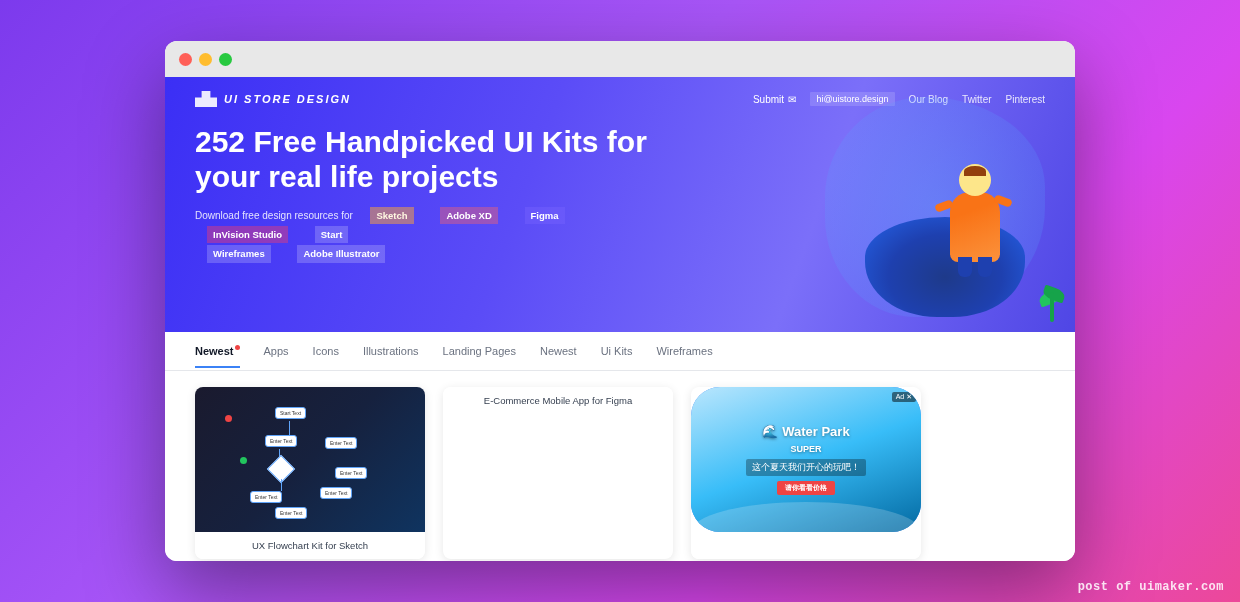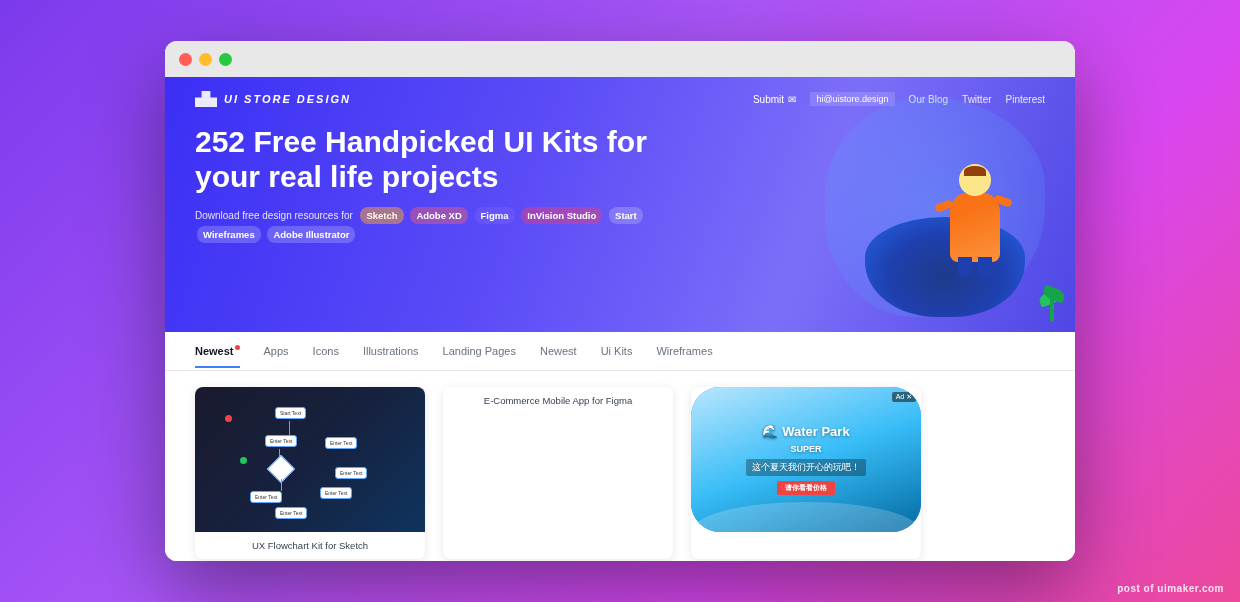--- a/index.html
+++ b/index.html
@@ -137,22 +137,22 @@
       margin-bottom: 4px;
       line-height: 1.6;
     }
     .tag {
       display: inline-block;
       background: rgba(255,255,255,0.2);
       color: white;
       font-size: 9.5px;
       font-weight: 600;
       padding: 1px 6px;
-      border-radius: 8px;
-      margin: 1px 2px;
+      border-radius: 0;
+      margin: 1px 12px;
       cursor: pointer;
     }
     .tag.sketch { background: rgba(255,165,50,0.5); color: #fff8e1; }
     .tag.adobe-xd { background: rgba(255,100,100,0.4); }
     .tag.figma { background: rgba(120,100,255,0.4); }
     .tag.invision { background: rgba(255,60,100,0.4); }
 
     
     .hero-illustration {
       position: absolute;
@@ -511,23 +511,24 @@
       height: 30px;
       background: rgba(255,255,255,0.2);
       border-radius: 50% 50% 0 0 / 100% 100% 0 0;
     }
 
     
     .watermark {
       position: absolute;
       bottom: 8px;
       right: 16px;
-      font-size: 10px;
+      font-size: 12px;
       color: rgba(255,255,255,0.6);
       letter-spacing: 0.5px;
+      font-family: Liberation Mono, monospace;
     }
     .watermark span { font-weight: 700; color: rgba(255,255,255,0.85); }
   </style>
 </head>
 <body>
 
 <div class="browser-window">
 
   <div class="browser-chrome">
     <div class="traffic-btn close"></div>

